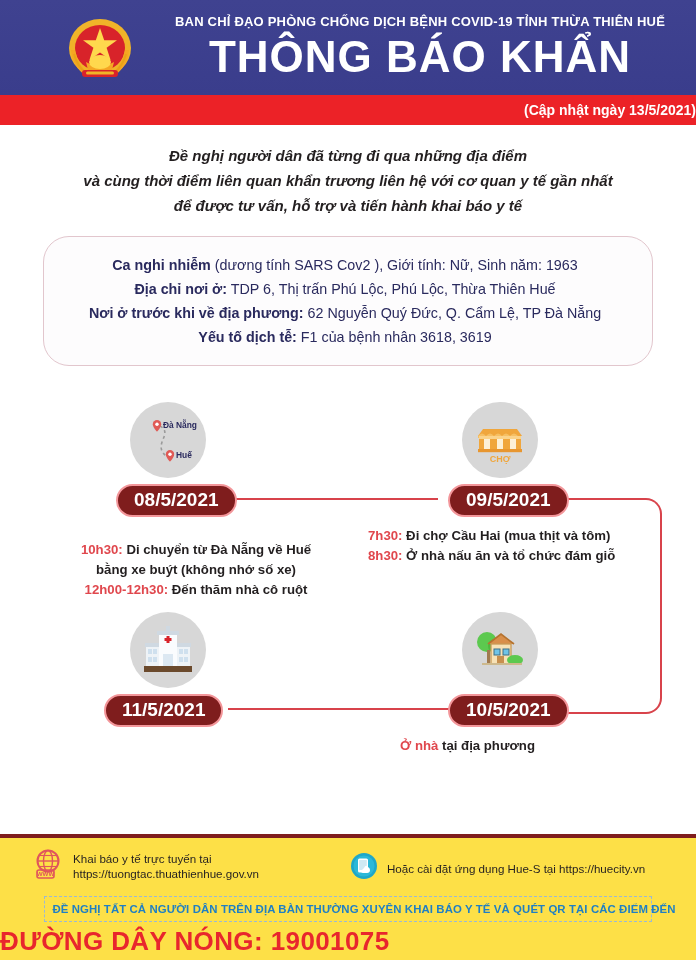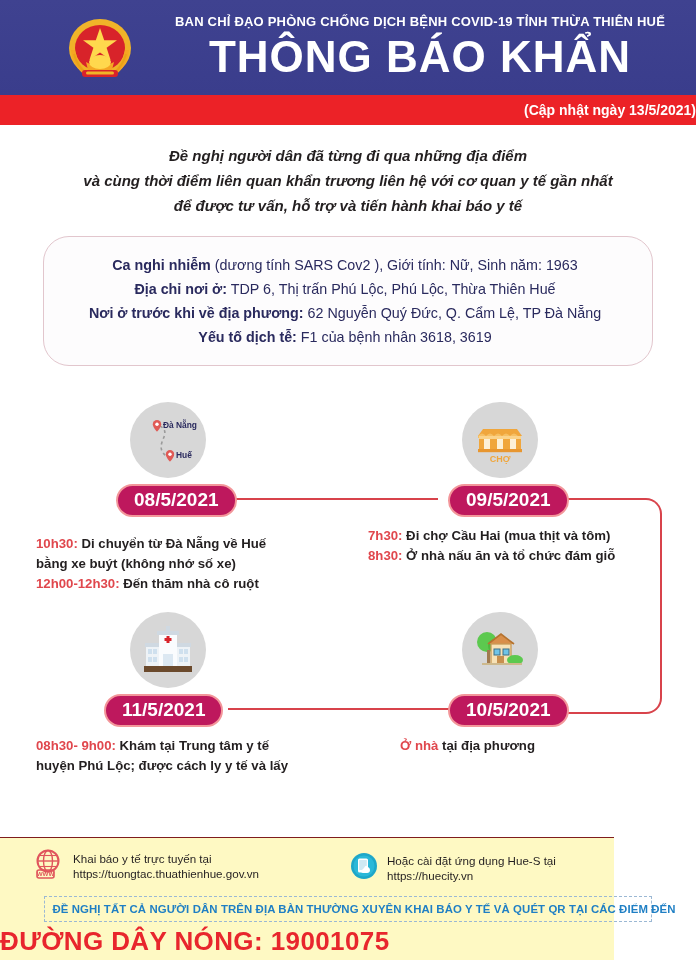--- a/index.html
+++ b/index.html
@@ -77,44 +77,44 @@
   .circle-icon{
     position:absolute;width:76px;height:76px;border-radius:50%;
     background:#d7d7d7;
     display:flex;align-items:center;justify-content:center;
     overflow:hidden;
   }
   .circle-icon svg{display:block;}
 
   .date-badge{
     position:absolute;
-    background:#be185d;
+    background:#7f1d1d;
     color:#ffffff;
     border:2.5px solid #f3969a;
     border-radius:18px;
     font-size:19px;font-weight:bold;
     padding:4px 16px 5px 16px;
     white-space:nowrap;
     line-height:20px;
     z-index:3;
   }
 
   .tl-text{
     position:absolute;
     font-size:13.2px;line-height:20px;
     color:#231f20;font-weight:bold;
     width:320px;
   }
   .tl-text .t{color:#e0474d;}
 
   
   .footer{
-    position:absolute;left:0;bottom:0;width:614px;height:122px;
-    background:#fef9c3;
-    border-top:1px solid #7f1d1d;
+    position:absolute;left:0;bottom:0;width:696px;height:122px;
+    background:#fde047;
+    border-top:4px solid #7f1d1d;
   }
   .foot-row{
     position:relative;height:52px;
   }
   .foot-item{
     position:absolute;display:flex;align-items:center;
   }
   .foot-item .fi-ico{margin-right:9px;flex:0 0 auto;}
   .foot-item .fi-txt{
     font-size:11.6px;line-height:15px;color:#231f20;
@@ -203,21 +203,21 @@
         <path d="M30 24 C44 32, 22 42, 36 54" stroke="#9a9a9a" stroke-width="1.6" stroke-dasharray="3 3" fill="none"></path>
         <path d="M27 18 a4.2 4.2 0 0 1 4.2 4.2 c0 3.2 -4.2 7.4 -4.2 7.4 s-4.2 -4.2 -4.2 -7.4 A4.2 4.2 0 0 1 27 18 z" fill="#e05a55"></path>
         <circle cx="27" cy="22.2" r="1.7" fill="#ffffff"></circle>
         <text x="33" y="25.5" font-family="Liberation Sans, sans-serif" font-size="8.4" font-weight="bold" fill="#2a2a5e">Đà Nẵng</text>
         <path d="M40 48 a4.2 4.2 0 0 1 4.2 4.2 c0 3.2 -4.2 7.4 -4.2 7.4 s-4.2 -4.2 -4.2 -7.4 A4.2 4.2 0 0 1 40 48 z" fill="#e05a55"></path>
         <circle cx="40" cy="52.2" r="1.7" fill="#ffffff"></circle>
         <text x="46" y="55.5" font-family="Liberation Sans, sans-serif" font-size="8.4" font-weight="bold" fill="#2a2a5e">Huế</text>
       </svg>
     </div>
     <div class="date-badge" style="left:116px;top:100px;">08/5/2021</div>
-    <div class="tl-text" style="left:36px;top:150px;">
+    <div class="tl-text" style="left:36px;top:156px;text-align:center;">
       <div>
         <span class="t">10h30:</span><span> Di chuyển từ Đà Nẵng về Huế</span>
       </div>
       <div>
         <span class="t"></span><span>bằng xe buýt  (không nhớ số xe)</span>
       </div>
       <div>
         <span class="t">12h00-12h30:</span><span> Đến thăm nhà cô ruột</span>
       </div>
     </div>
@@ -264,28 +264,20 @@
         <rect x="23" y="37" width="4" height="5" fill="#cfe0ee"></rect>
         <rect x="18" y="45" width="4" height="5" fill="#cfe0ee"></rect>
         <rect x="23" y="45" width="4" height="5" fill="#cfe0ee"></rect>
         <rect x="49" y="37" width="4" height="5" fill="#cfe0ee"></rect>
         <rect x="54" y="37" width="4" height="5" fill="#cfe0ee"></rect>
         <rect x="49" y="45" width="4" height="5" fill="#cfe0ee"></rect>
         <rect x="54" y="45" width="4" height="5" fill="#cfe0ee"></rect>
       </svg>
     </div>
     <div class="date-badge" style="left:104px;top:310px;">11/5/2021</div>
-    <div class="tl-text" style="left:36px;top:352px;">
-      <div>
-        <span class="t">08h30- 9h00:</span><span> Khám tại Trung tâm y tế</span>
-      </div>
-      <div>
-        <span class="t"></span><span>huyện Phú Lộc; được cách ly y tế và lấy</span>
-      </div>
-    </div>
 
     <div class="circle-icon" style="left:462px;top:228px;">
       <svg width="76" height="76" viewBox="0 0 76 76">
         <circle cx="25" cy="30" r="10" fill="#5cc94f"></circle>
         <circle cx="33" cy="34" r="7" fill="#4db83f"></circle>
         <rect x="25" y="38" width="3" height="14" fill="#a07a4e"></rect>
         <path d="M26 32 l13 -10 l13 10 z" fill="#d98f4a"></path>
         <path d="M26 32 l13 -10 l13 10" fill="none" stroke="#b5732f" stroke-width="1.6"></path>
         <rect x="29" y="32" width="20" height="20" fill="#f7e2b6"></rect>
         <rect x="29" y="32" width="20" height="20" fill="none" stroke="#c99a56" stroke-width="1.3"></rect>

